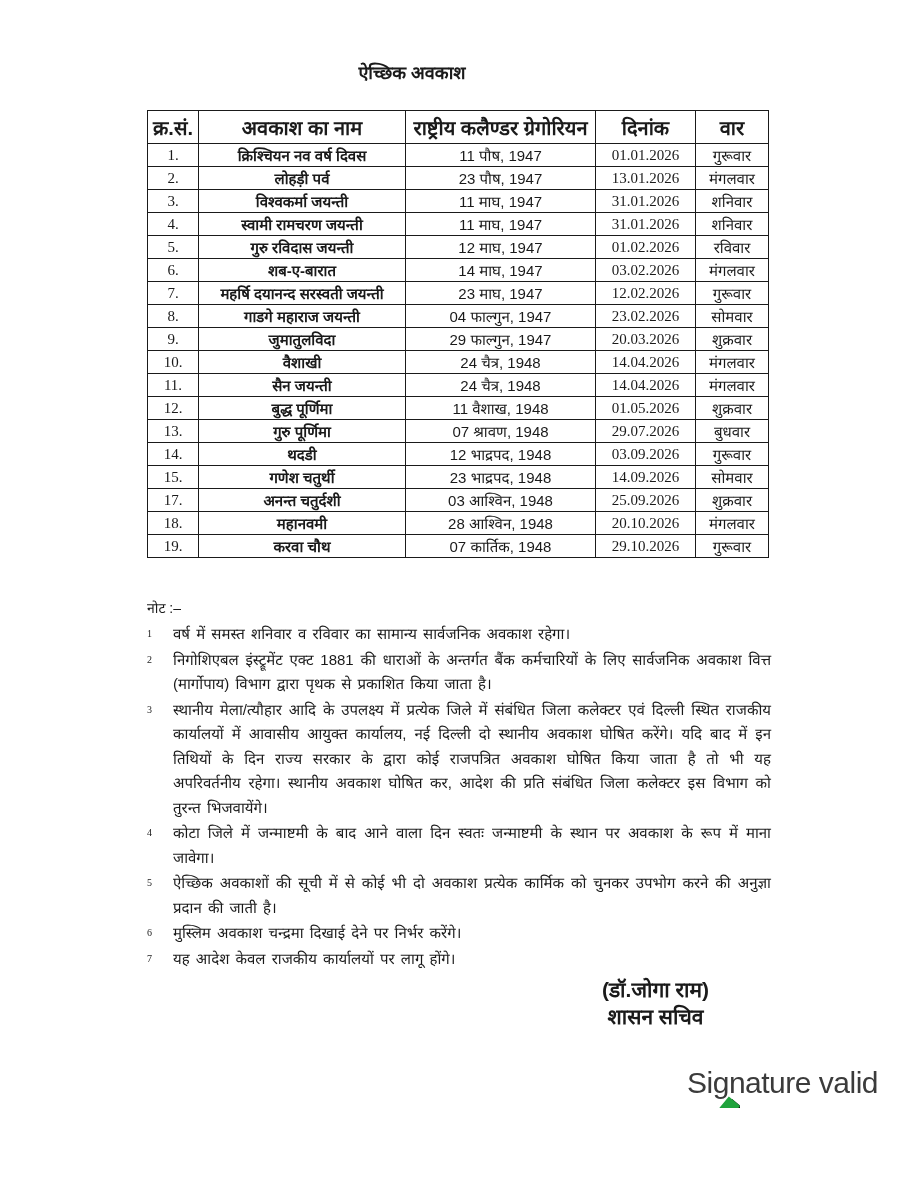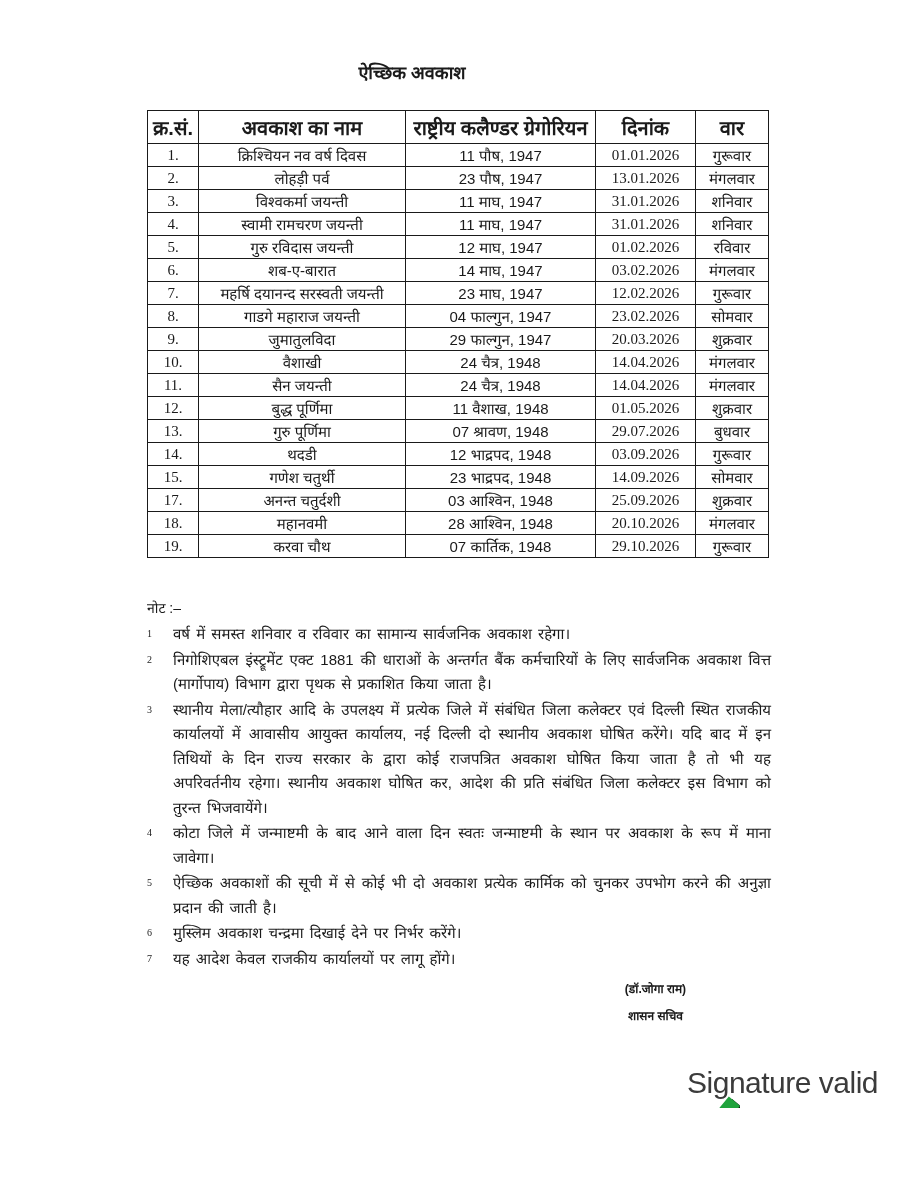--- a/index.html
+++ b/index.html
@@ -19,38 +19,38 @@
     border-collapse:collapse; table-layout:fixed;
   }
   table.holiday-table th, table.holiday-table td {
     border:1.6px solid #1a1a1a; overflow:hidden; white-space:nowrap;
   }
   table.holiday-table th {
     height:33px; font-size:20px; font-weight:bold; text-align:center;
   }
   table.holiday-table td { height:23px; font-size:15px; text-align:center; padding:0 2px; }
   td.cell-sno { font-family:"Liberation Serif", serif; font-size:14px; }
-  td.cell-name { font-weight:400; }
+  td.cell-name { font-weight:700; }
   td.cell-cal { font-size:14.5px; }
   td.cell-date { font-family:"Liberation Serif", serif; font-size:15px; }
   td.cell-day { font-weight:500; }
   .notes-section { position:absolute; left:147px; top:598px; width:624px; }
   .notes-label { font-size:14px; font-weight:normal; margin-bottom:5px; }
   .note-item { display:flex; margin-bottom:1px; }
   .note-num {
     width:26px; flex:0 0 26px; font-size:10px; padding-top:6px;
     font-family:"Liberation Serif", serif; color:#222;
   }
   .note-text {
     flex:1; text-align:justify; font-size:15px; line-height:24.5px;
     word-spacing:2px; font-weight:500;
   }
   .signatory {
     position:absolute; left:573px; top:976px; width:165px; text-align:center;
-    font-size:12px; font-weight:bold; line-height:27px;
+    font-size:21px; font-weight:bold; line-height:27px;
   }
   .sig-valid-block { position:absolute; left:578px; top:1066px; width:300px; font-family:"Liberation Sans", sans-serif;text-align:right; }
   .sig-valid-title { font-size:30px; color:#3b3b3b; letter-spacing:-0.5px; }
   .sig-lines { margin-top:8px; font-size:13px; line-height:14px; color:#2b2b2b; }
   .sig-ghost { margin-top:4px; font-size:13px; color:#4a4a4a; opacity:0.7; font-family:"Liberation Sans", sans-serif; }
   .check-svg { position:absolute; left:648px; top:1092px; width:92px; height:92px; z-index:5; }
   .stamp-text {
     position:absolute; left:716px; top:1127px; font-size:12px; color:#2b2b2b;
     font-weight:500; z-index:3;
   }

